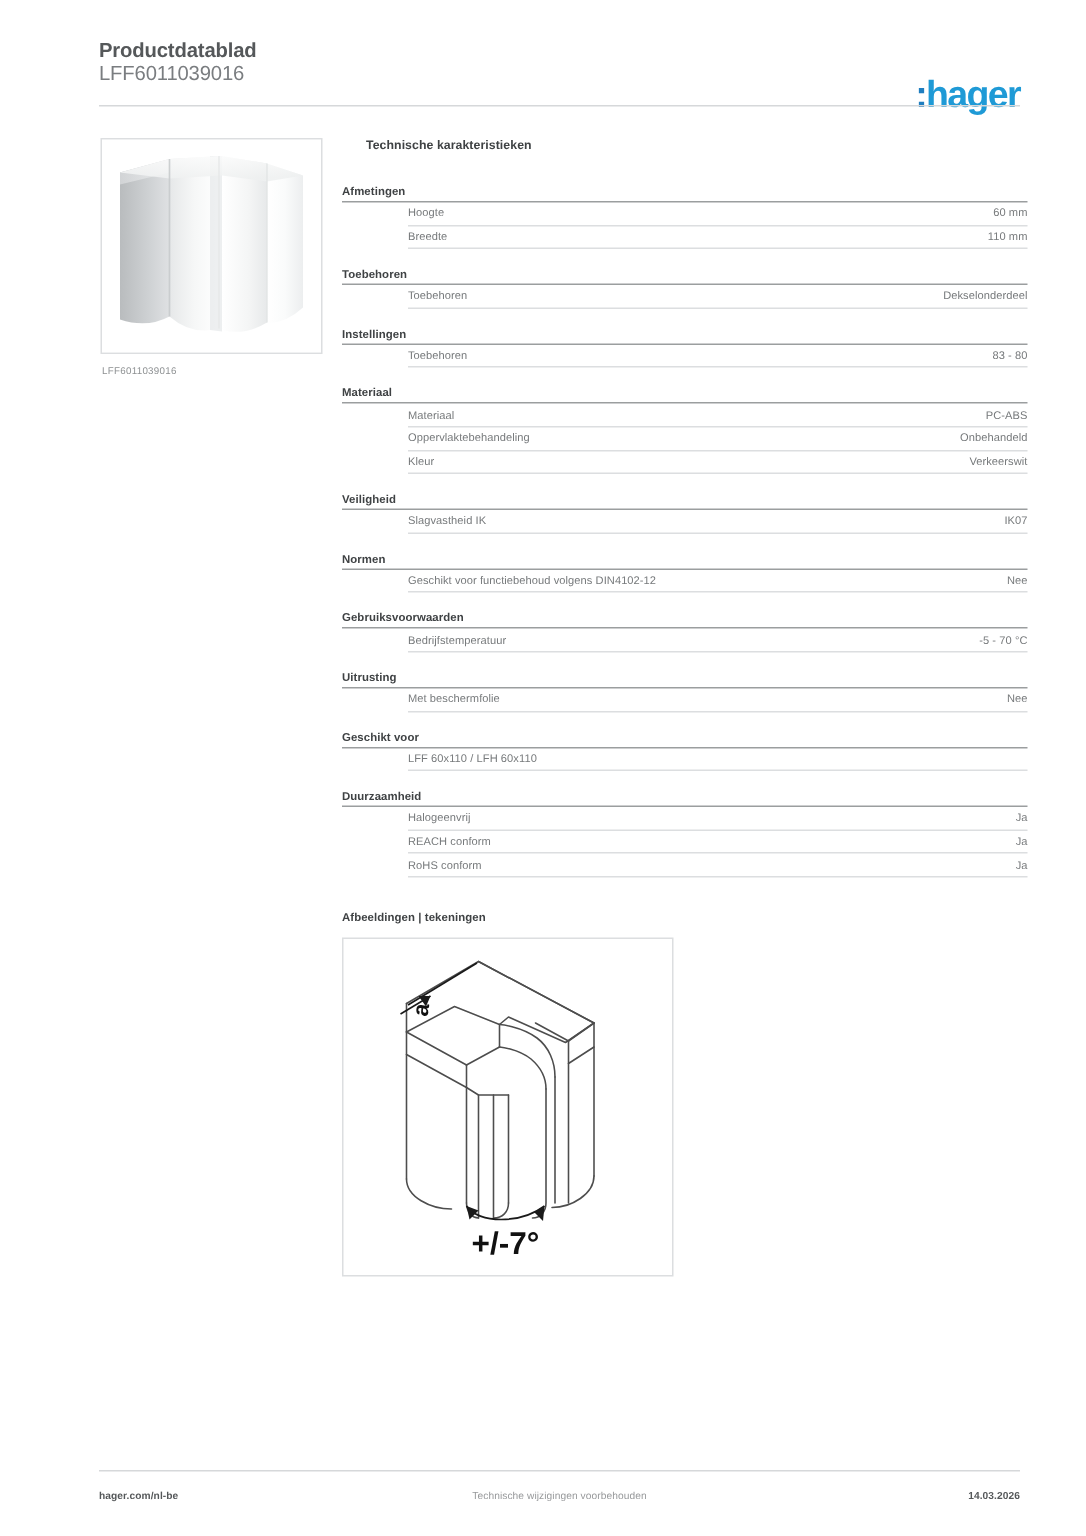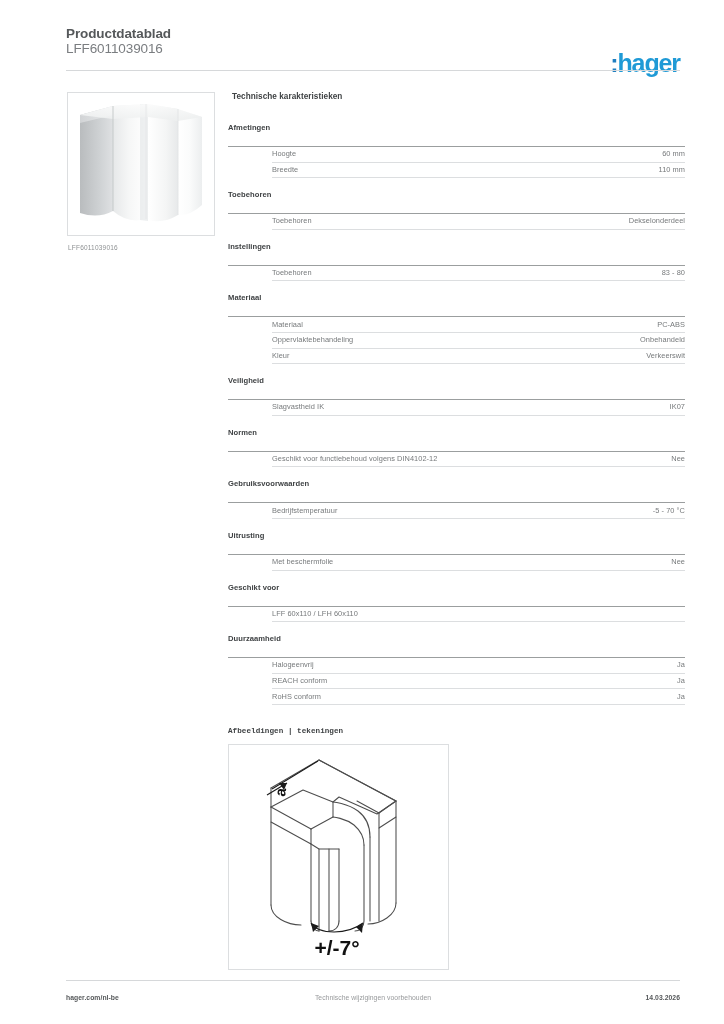--- a/index.html
+++ b/index.html
@@ -106,32 +106,32 @@
     font-size: 8.2px;
     font-weight: bold;
     color: #3f4244;
     margin: 0 0 24px 0;
     letter-spacing: 0.05px;
   }
   .spec-heading {
     font-size: 8.2px;
     font-weight: bold;
     color: #3f4244;
-    margin: 0 0 22px 4px;
+    margin: 0 0 22px 16px;
     letter-spacing: 0.05px;
   }
 
   .group {
     margin-bottom: 12px;
   }
   .group-title {
     font-size: 7.6px;
     font-weight: bold;
     color: #3f4244;
-    padding-bottom: 14px;
+    padding-bottom: 2px;
     border-bottom: 1px solid #9b9e9f;
     letter-spacing: 0.05px;
   }
   .row {
     display: flex;
     justify-content: space-between;
     align-items: baseline;
     font-size: 7.4px;
     color: #76797b;
     padding: 3.3px 0 3.3px 0;
@@ -154,21 +154,20 @@
   
   .drawing-section {
     margin-top: 22px;
   }
   .drawing-title {
     font-size: 7.6px;
     font-weight: bold;
     color: #3f4244;
     margin-bottom: 9px;
     letter-spacing: 0.05px;
-    font-family: Liberation Mono, monospace;
   }
   .drawing-box {
     width: 219px;
     height: 224px;
     border: 1px solid #dcdee0;
     background: #ffffff;
     position: relative;
   }
   .drawing-box svg {
     position: absolute;

